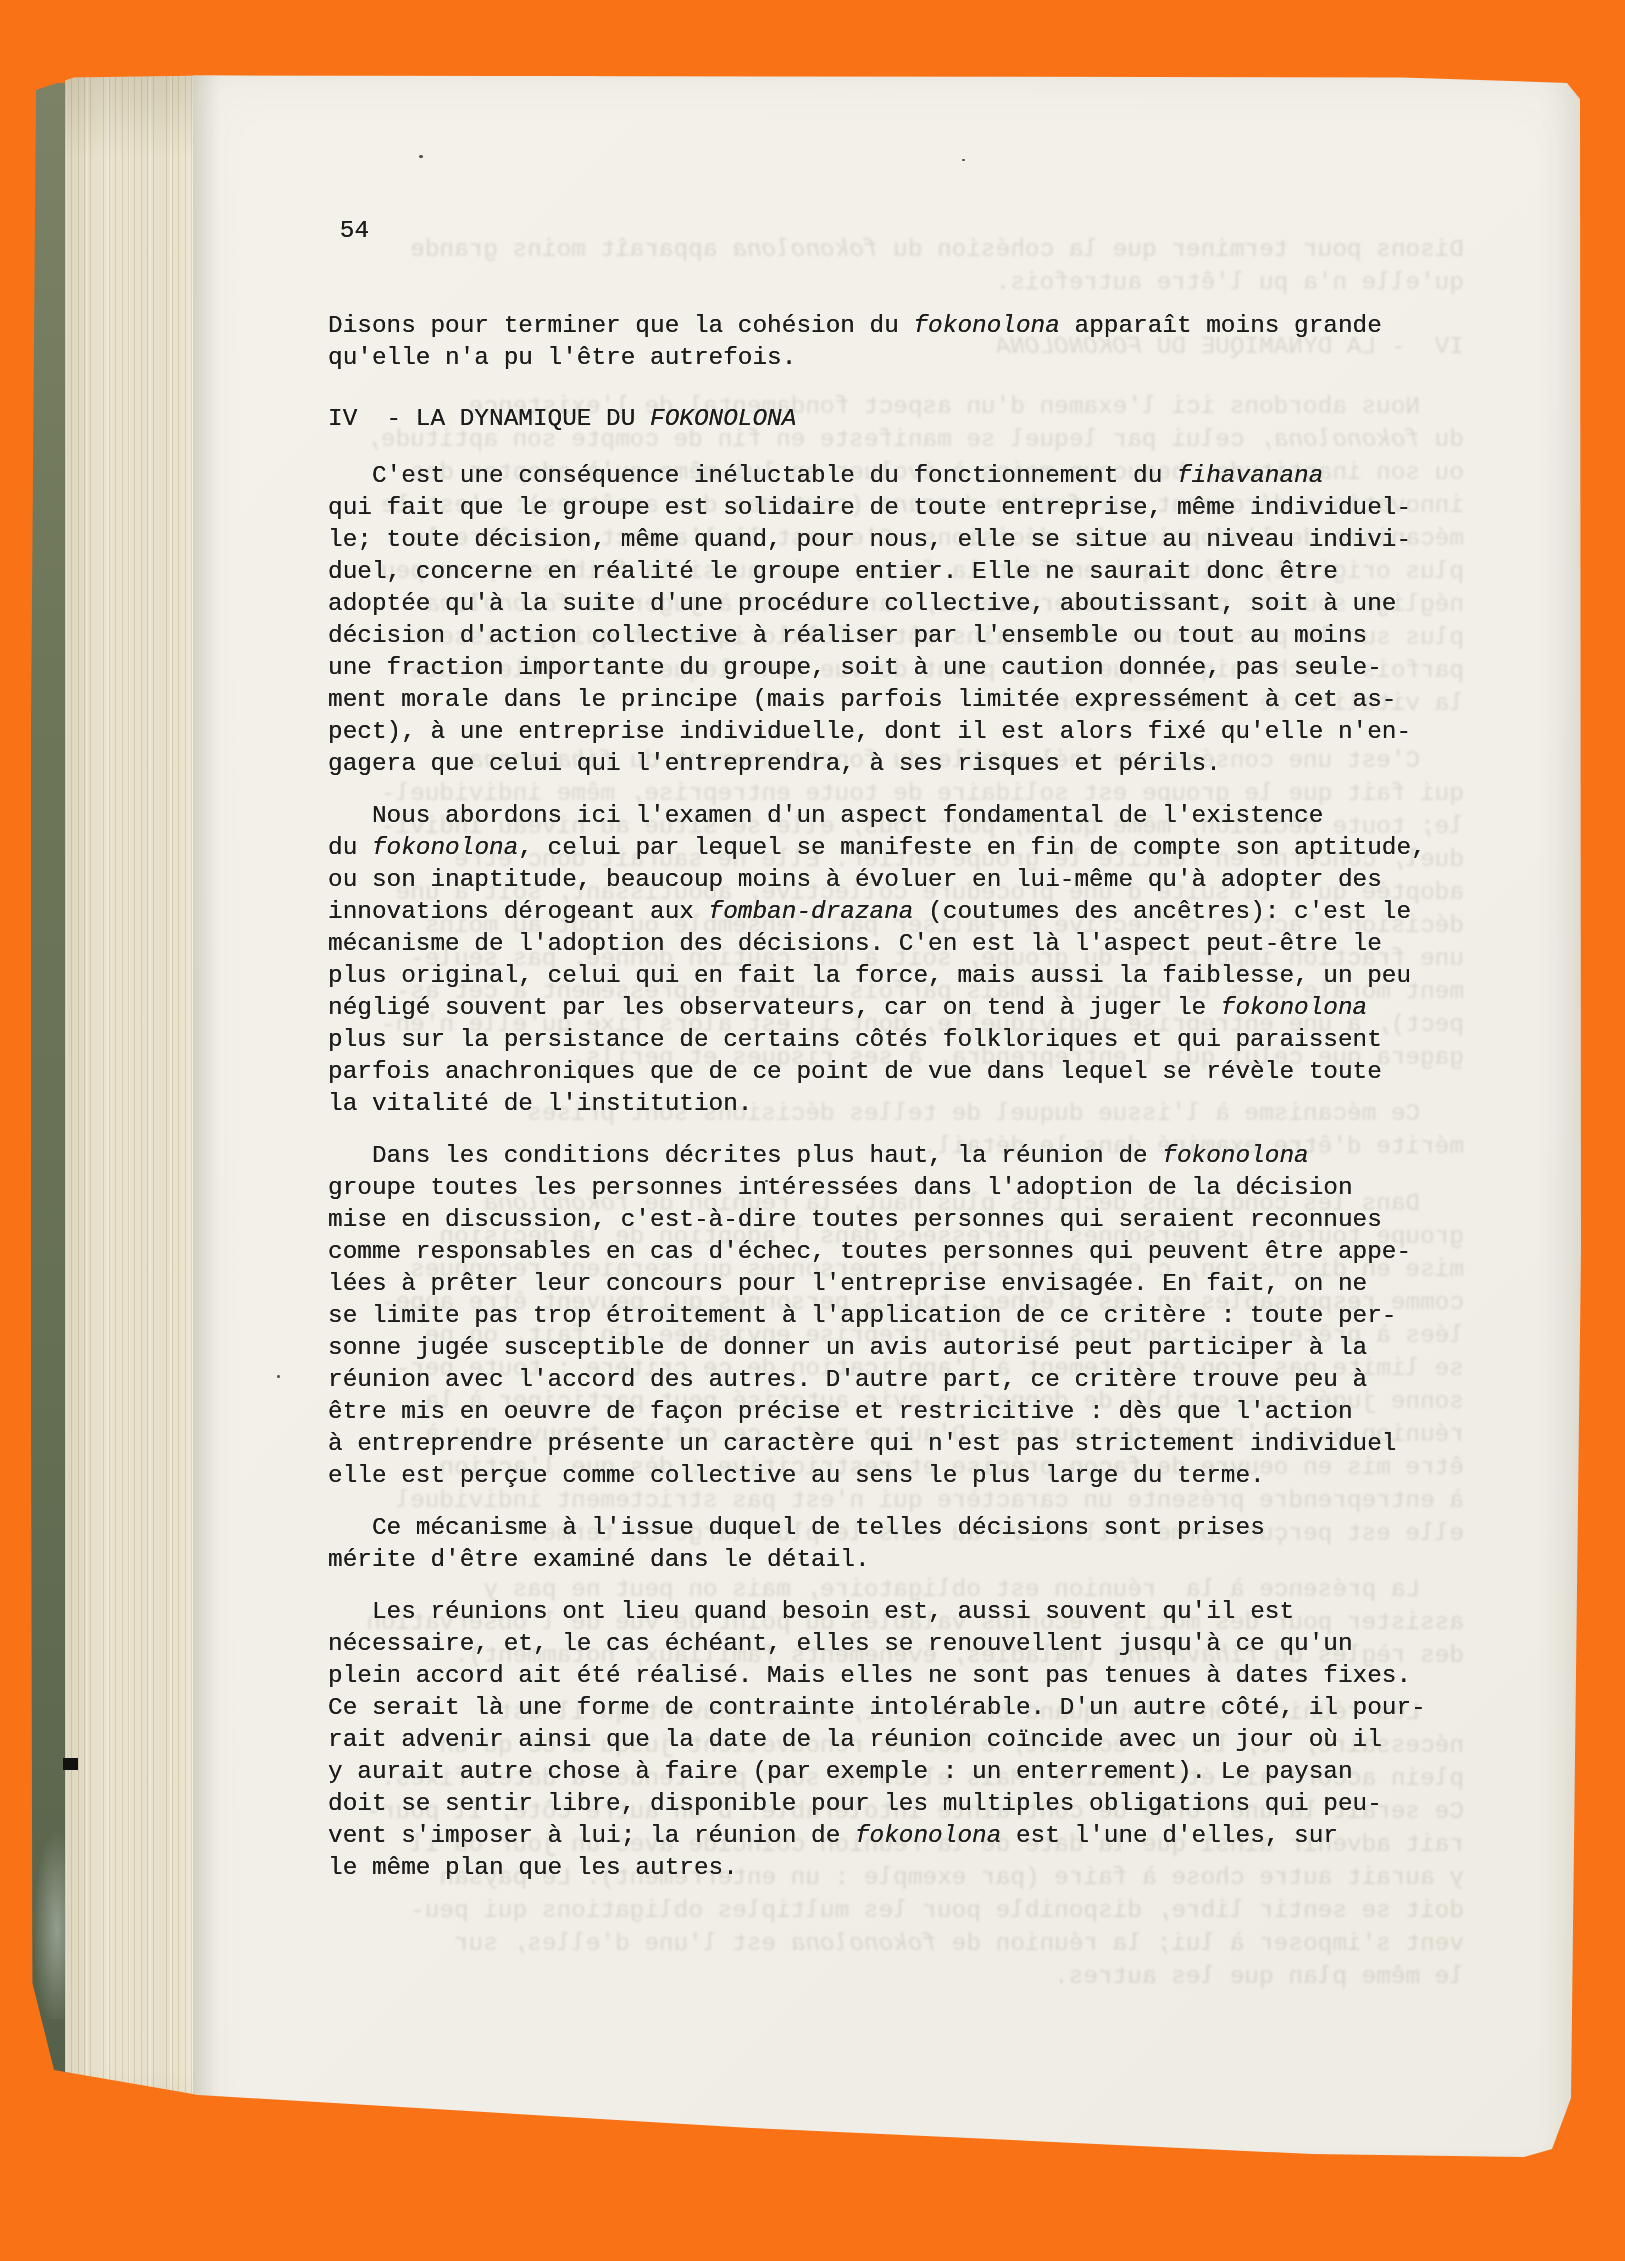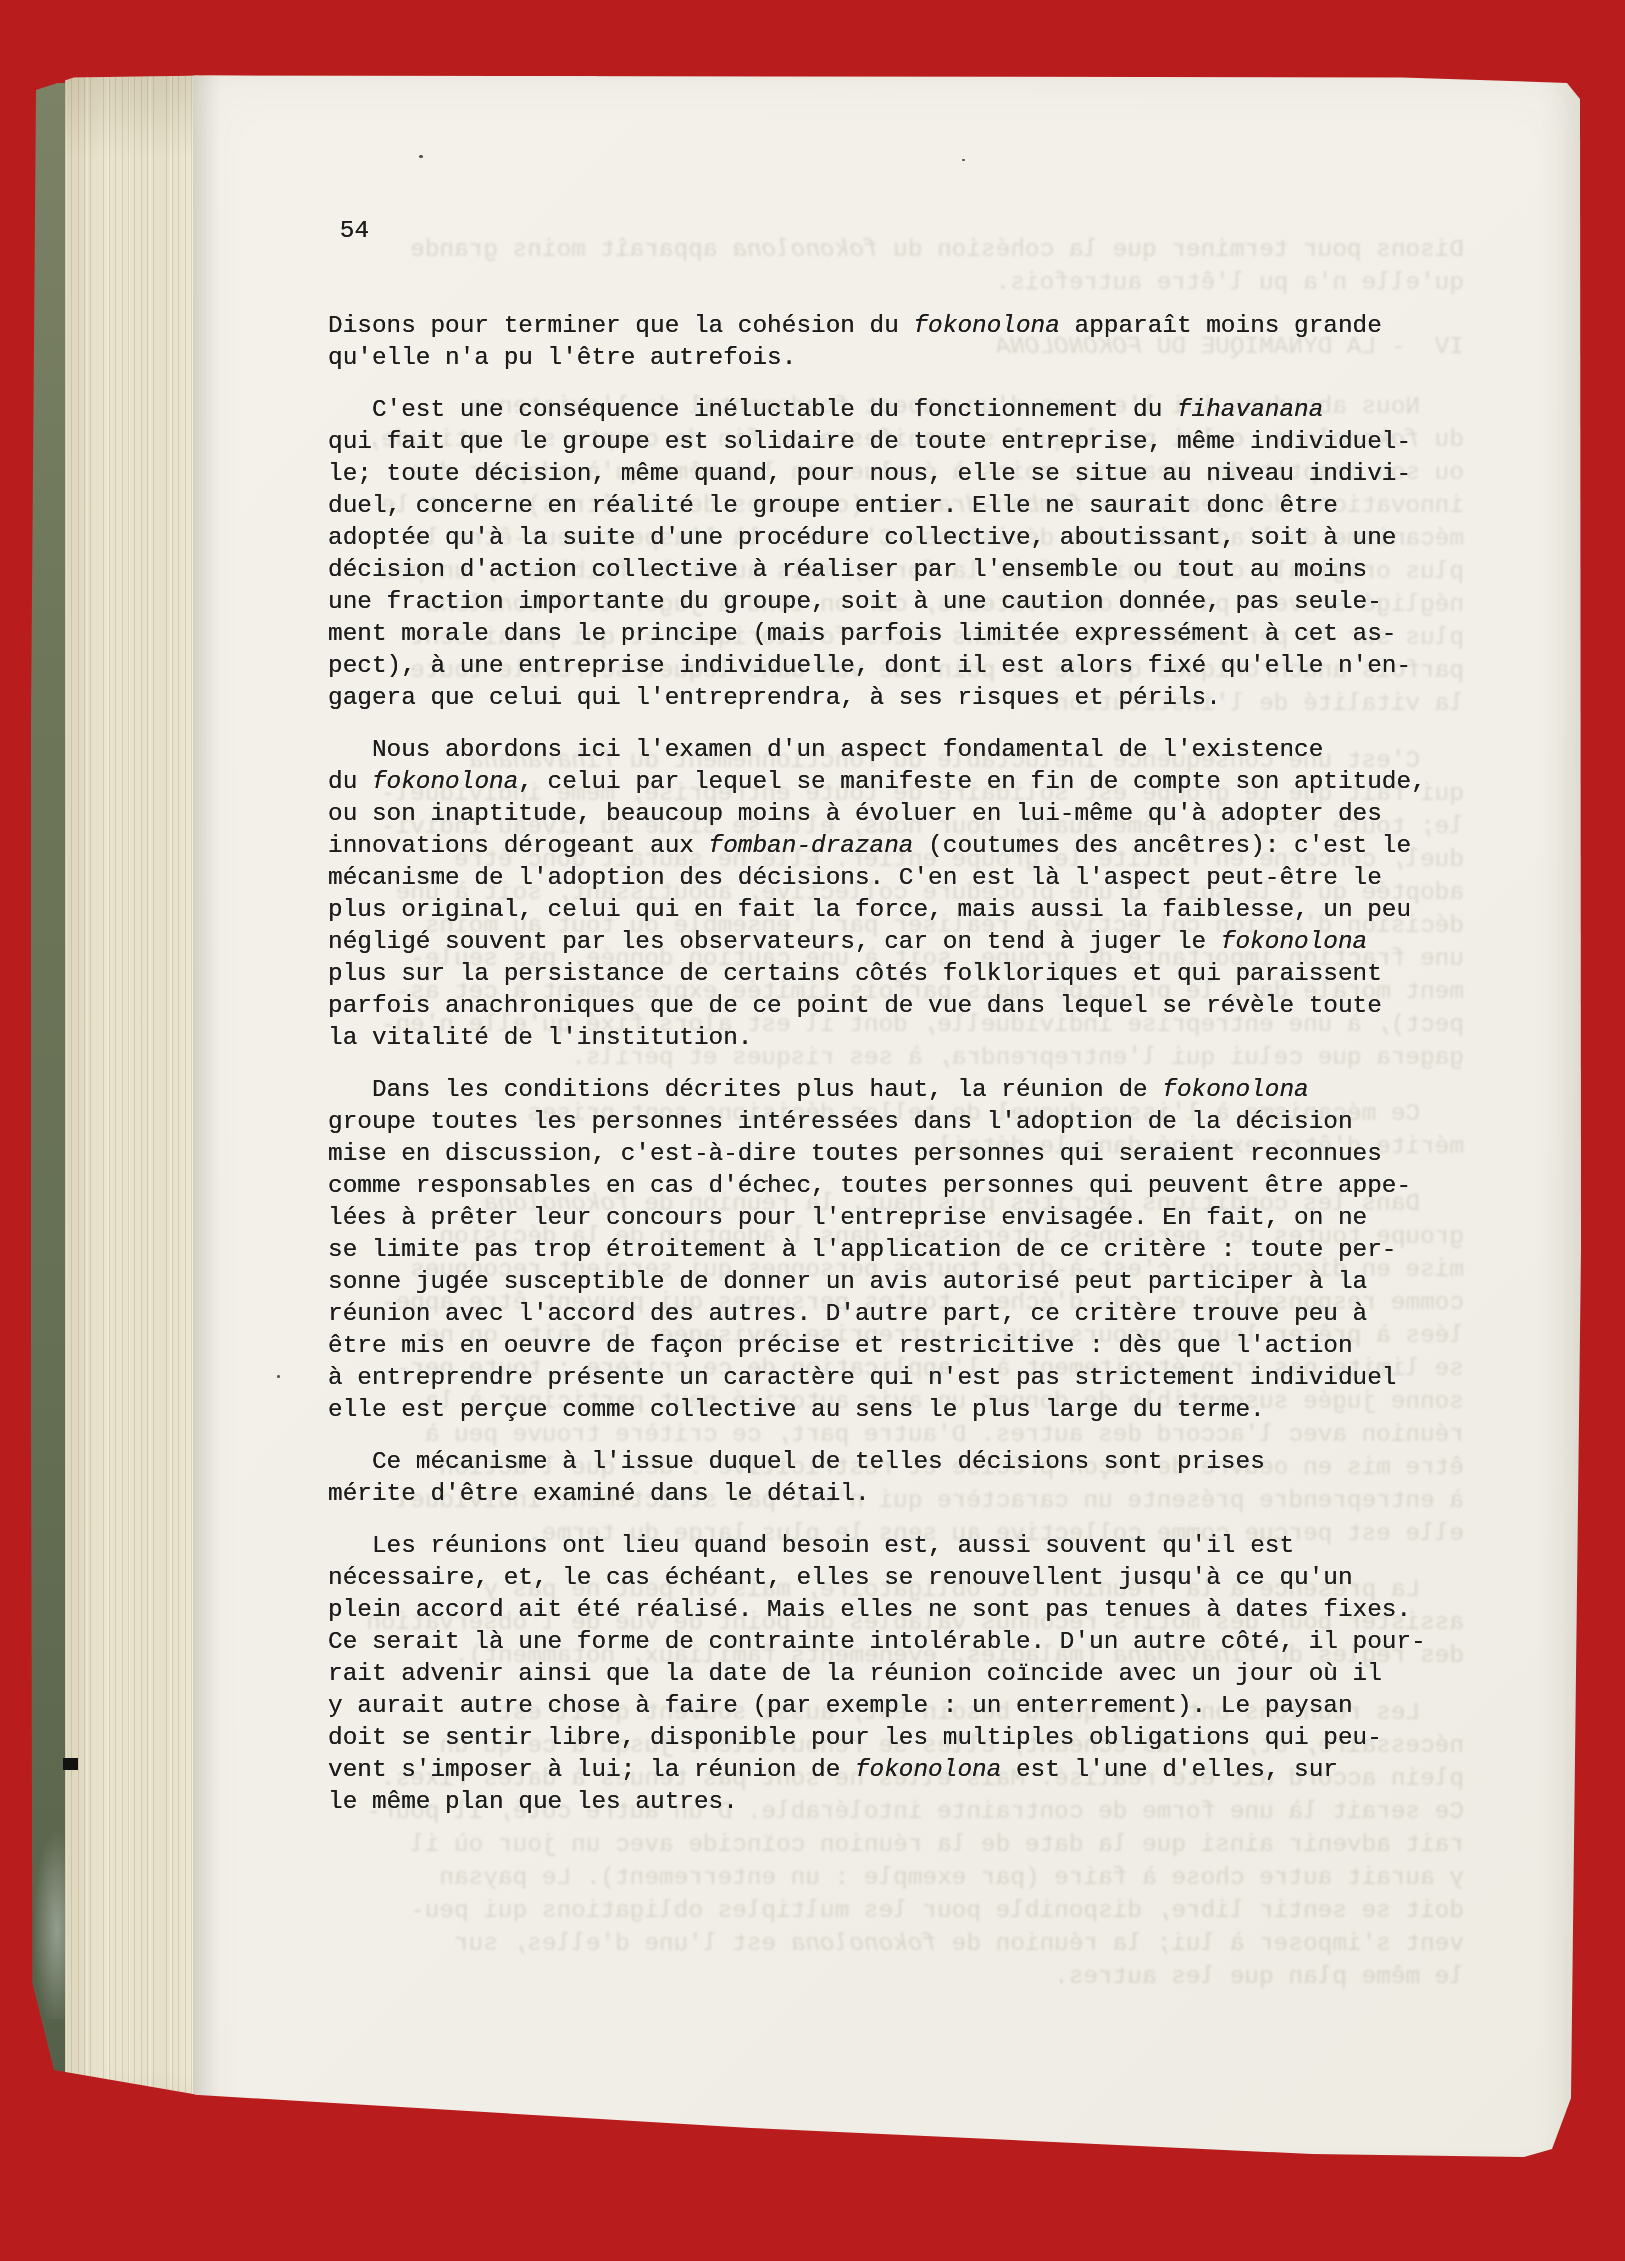--- a/index.html
+++ b/index.html
@@ -1,16 +1,16 @@
 <!DOCTYPE html>
 <html style="font-size:14.5px"><head>
 <meta charset="utf-8">
 <style>
   html,body{margin:0;padding:0;background:#000;}
-  .scene{position:relative;width:1626px;height:2262px;background:#b91c1c;overflow:hidden;
+  .scene{position:relative;width:1626px;height:2262px;background:#f97316;overflow:hidden;
          font-family:"Liberation Mono","DejaVu Sans Mono",monospace;}
   .book{position:absolute;left:27px;top:72px;width:1556px;height:2126px;
         clip-path:polygon(9px 18px,47px 5.4px,181px 3.6px,1375px 5.4px,1540px 11px,1553px 27px,
                           1554px 1176px,1544px 2026px,1525px 2077px,1497px 2085px,
                           1285px 2082px,724px 2056px,172px 2023px,27px 1998px,5.4px 1911px,2.7px 814px);}
   .spine{position:absolute;left:3.6px;top:11px;width:47px;height:1990px;
          background:linear-gradient(180deg,#7b8266 0%,#6e7659 30%,#667054 62%,#5e684f 86%,#55604a 100%);}
   .spine::after{content:"";position:absolute;left:0;bottom:54px;width:100%;height:199px;
          background:radial-gradient(ellipse at 55% 55%,rgba(196,206,197,.55),rgba(196,206,197,0) 65%);}
   .edges{position:absolute;left:38px;top:1.8px;width:134px;height:2122px;
@@ -107,20 +107,21 @@
 y aurait autre chose à faire (par exemple : un enterrement). Le paysan
 doit se sentir libre, disponible pour les multiples obligations qui peu-
 vent s'imposer à lui; la réunion de <em>fokonolona</em> est l'une d'elles, sur
 le même plan que les autres.</div>
         </div>
       <div class="content">
         <div class="page-num">54</div>
         <div>
             <div class="blk para">Disons pour terminer que la cohésion du <em>fokonolona</em> apparaît moins grande
 qu'elle n'a pu l'être autrefois.</div>
+            <div class="blk heading">IV  - LA DYNAMIQUE DU <em>FOKONOLONA</em></div>
             <div class="blk para">   C'est une conséquence inéluctable du fonctionnement du <em>fihavanana</em>
 qui fait que le groupe est solidaire de toute entreprise, même individuel-
 le; toute décision, même quand, pour nous, elle se situe au niveau indivi-
 duel, concerne en réalité le groupe entier. Elle ne saurait donc être
 adoptée qu'à la suite d'une procédure collective, aboutissant, soit à une
 décision d'action collective à réaliser par l'ensemble ou tout au moins
 une fraction importante du groupe, soit à une caution donnée, pas seule-
 ment morale dans le principe (mais parfois limitée expressément à cet as-
 pect), à une entreprise individuelle, dont il est alors fixé qu'elle n'en-
 gagera que celui qui l'entreprendra, à ses risques et périls.</div>

